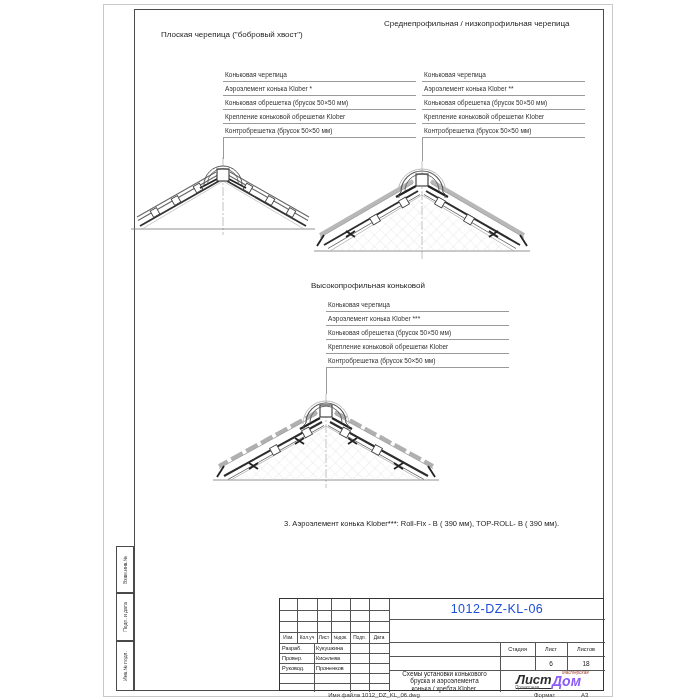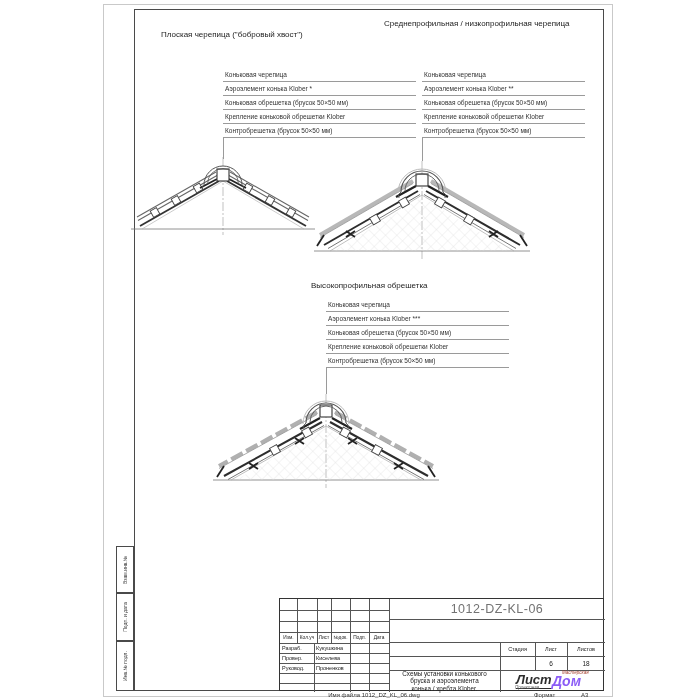--- a/index.html
+++ b/index.html
@@ -15,40 +15,40 @@
   .notes div{white-space:nowrap;}
   
   .strip{position:absolute;left:12px;width:18px;border:1px solid #4a4a4a;box-sizing:border-box;}
   .strip span{position:absolute;left:50%;top:50%;transform:translate(-50%,-50%) rotate(-90deg);font-size:5px;color:#333;white-space:nowrap;}
   
   .tb{position:absolute;left:175px;top:593px;width:325px;height:93px;border:1px solid #333;box-sizing:border-box;background:#fff;}
   .vl{position:absolute;width:1px;background:#555;}
   .hl{position:absolute;height:1px;background:#555;}
   .cell{position:absolute;display:flex;align-items:center;justify-content:center;text-align:center;color:#222;}
   .cell.l{justify-content:flex-start;text-align:left;}
-  .docnum{font-size:12.5px;letter-spacing:.5px;color:#737373;}
+  .docnum{font-size:12.5px;letter-spacing:.5px;color:#1d4ed8;}
   .tiny{font-size:4.8px;}
   .small{font-size:5.5px;}
   .titletxt{font-size:6.3px;line-height:7.2px;}
   .logo{position:absolute;left:220px;top:71px;width:104px;height:21px;}
   .logo .w1{position:absolute;left:16px;top:2px;font-size:13px;font-weight:bold;font-style:italic;color:#2e2e2e;border-bottom:1px solid #2e2e2e;padding-bottom:1px;}
   .logo .w2{position:absolute;left:52px;top:3px;font-size:14px;font-weight:bold;font-style:italic;color:#8b5cf6;}
   .logo .s1{position:absolute;left:62px;top:0px;font-size:4.5px;font-style:italic;color:#a6402e;}
   .logo .s2{position:absolute;left:15px;top:15px;font-size:4.5px;font-style:italic;color:#666;}
   .foot{font-size:6px;color:#333;white-space:nowrap;}
 </style>
 </head>
 <body>
 
 <div class="page">
   <div class="frame"></div>
 
   <div class="abs hdr" style="left:57px;top:25px;">Плоская черепица ("бобровый хвост")</div>
   <div class="abs hdr" style="left:280px;top:14px;">Среднепрофильная  / низкопрофильная  черепица</div>
-  <div class="abs hdr" style="left:207px;top:276px;">Высокопрофильная обрешетка</div>
+  <div class="abs hdr" style="left:207px;top:276px;">Высокопрофильная коньковой</div>
 
   <div class="callouts" style="left:119px;top:63px;width:193px;">
     <div class="crow">Коньковая черепица</div>
     <div class="crow">Аэроэлемент конька Klober *</div>
     <div class="crow">Коньковая обрешетка (брусок 50×50 мм)</div>
     <div class="crow">Крепление коньковой обрешетки Klober</div>
     <div class="crow">Контробрешетка (брусок 50×50 мм)</div>
   </div>
   <div class="leader" style="left:119px;top:133px;height:21px;"></div>
 
@@ -189,20 +189,21 @@
     <rect x="109" y="11" width="12" height="12" fill="#fff" stroke="#333" stroke-width="1.1"></rect>
     <g fill="none" stroke="#555">
       <path d="M92 30 A23 23 0 1 1 138 30" stroke="#bbb" stroke-width="1"></path>
       <path d="M95 29 A20 20 0 1 1 135 29" stroke-width="1.1"></path>
       <path d="M99 28 A16 16 0 1 1 131 28" stroke-width="0.9"></path>
       <path d="M95 29 q-4 2 -2 6 M135 29 q4 2 2 6" stroke-width="0.9"></path>
     </g>
   </svg>
 
   <div class="abs notes" style="left:180px;top:512px;width:324px;">
+    <div>3. Аэроэлемент конька  Klober***: Roll-Fix - B ( 390 мм), TOP-ROLL- B ( 390 мм).</div>
   </div>
 
   <div class="strip" style="top:541px;height:47px;">
       <span>Взам.инв.№</span>
     </div>
   <div class="strip" style="top:588px;height:48px;">
       <span>Подп. и дата</span>
     </div>
   <div class="strip" style="top:636px;height:50px;">
       <span>Инв.№ подл.</span>

